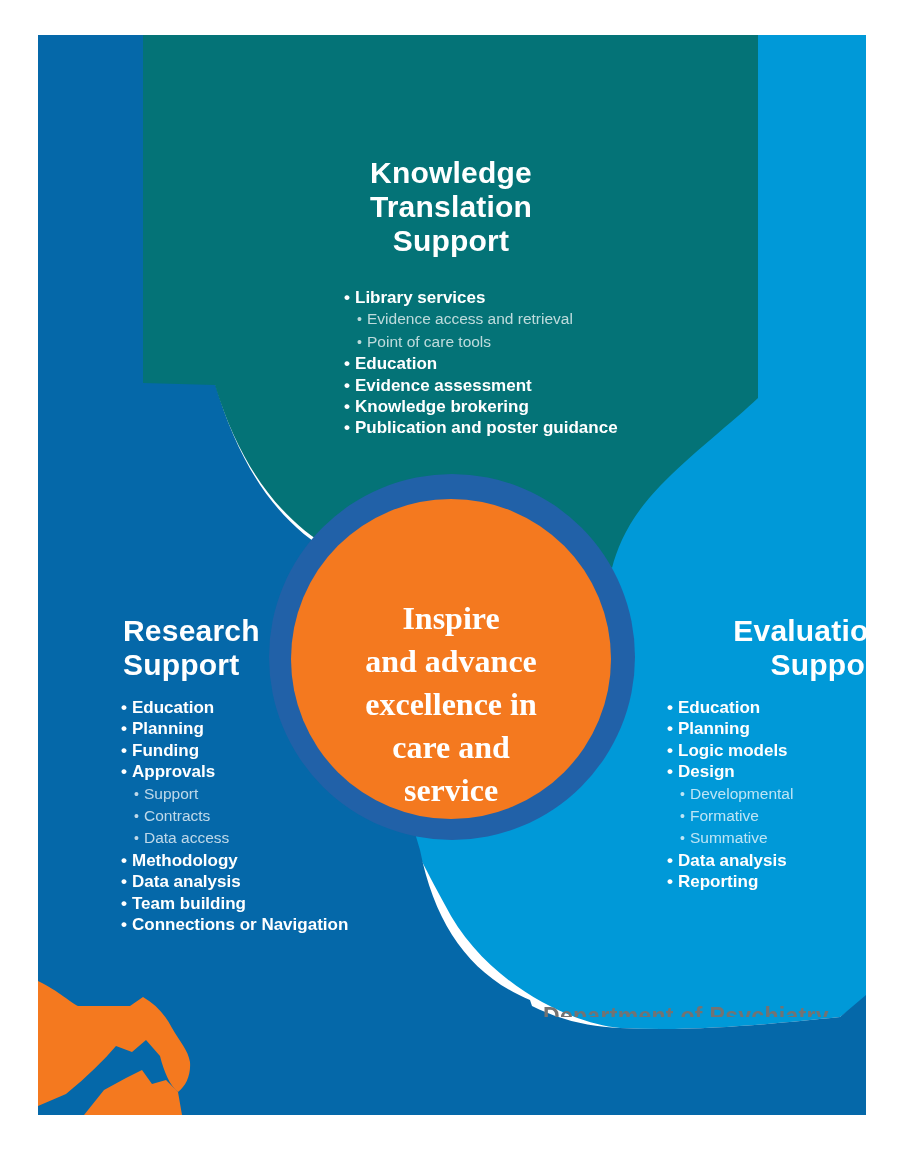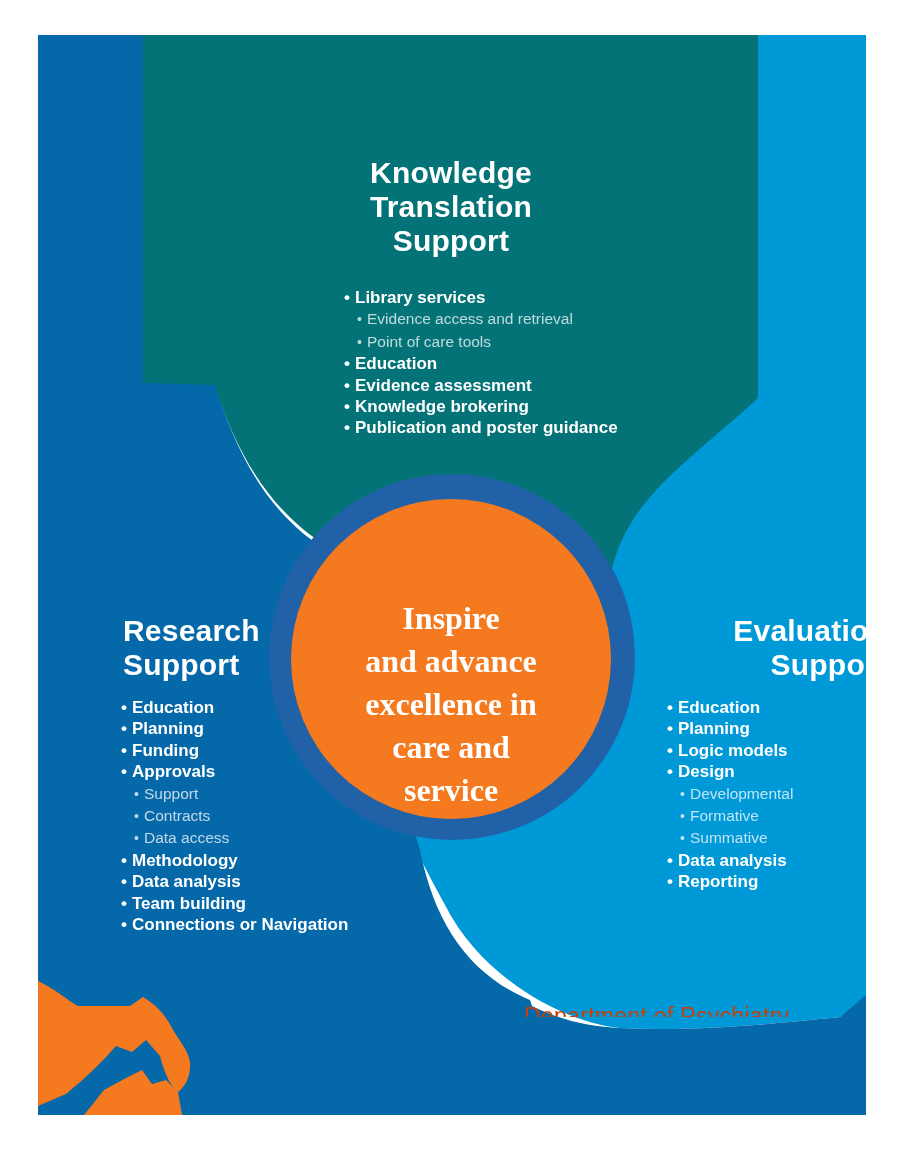--- a/index.html
+++ b/index.html
@@ -16,22 +16,22 @@
   .rs-list{left:121px;top:697px;width:300px;}
   .ev-list{left:667px;top:697px;width:220px;}
   .bi{font-weight:700;line-height:21.4px;white-space:nowrap;}
   .bi .dot{display:inline-block;width:11px;}
   .bs{font-weight:400;font-size:15.5px;line-height:21.4px;padding-left:13px;
       color:rgba(255,255,255,0.74);white-space:nowrap;}
   .bs .dot{display:inline-block;width:10px;font-size:14px;}
   .center-msg{left:281px;top:549px;width:340px;text-align:center;
       font-family:"Liberation Serif",serif;font-weight:700;font-size:32px;line-height:43px;
       white-space:pre-line;margin-top:48px;}
-  .clipped{left:524px;top:1004px;width:330px;height:13px;overflow:hidden;z-index:2;
-      color:#c2410c;font-weight:400;font-size:23px;line-height:25px;letter-spacing:.3px;}
+  .clipped{left:543px;top:1004px;width:330px;height:13px;overflow:hidden;z-index:2;
+      color:#737373;font-weight:700;font-size:23px;line-height:25px;letter-spacing:.3px;}
 </style>
 </head>
 <body>
 
 <div class="canvas">
 
   <svg class="bg-svg" width="900" height="1165" viewBox="0 0 900 1165">
 
     <path d="M758,35 L866,35 L866,998 L840,1017
              C780,1023 700,1032 620,1028

